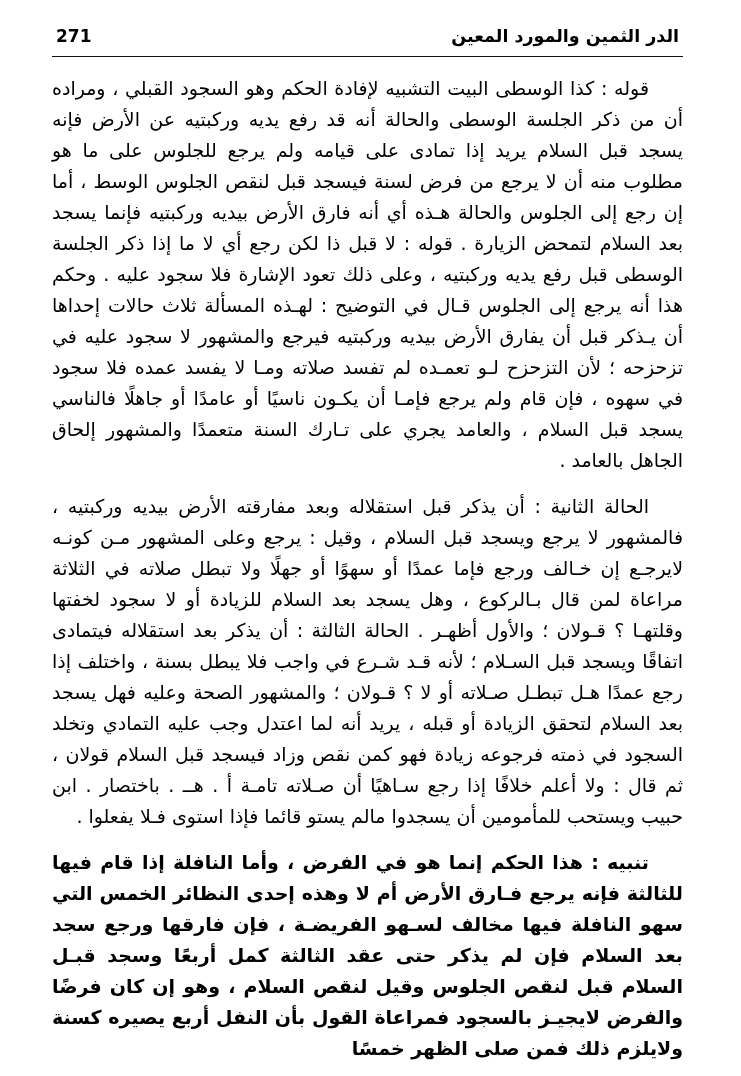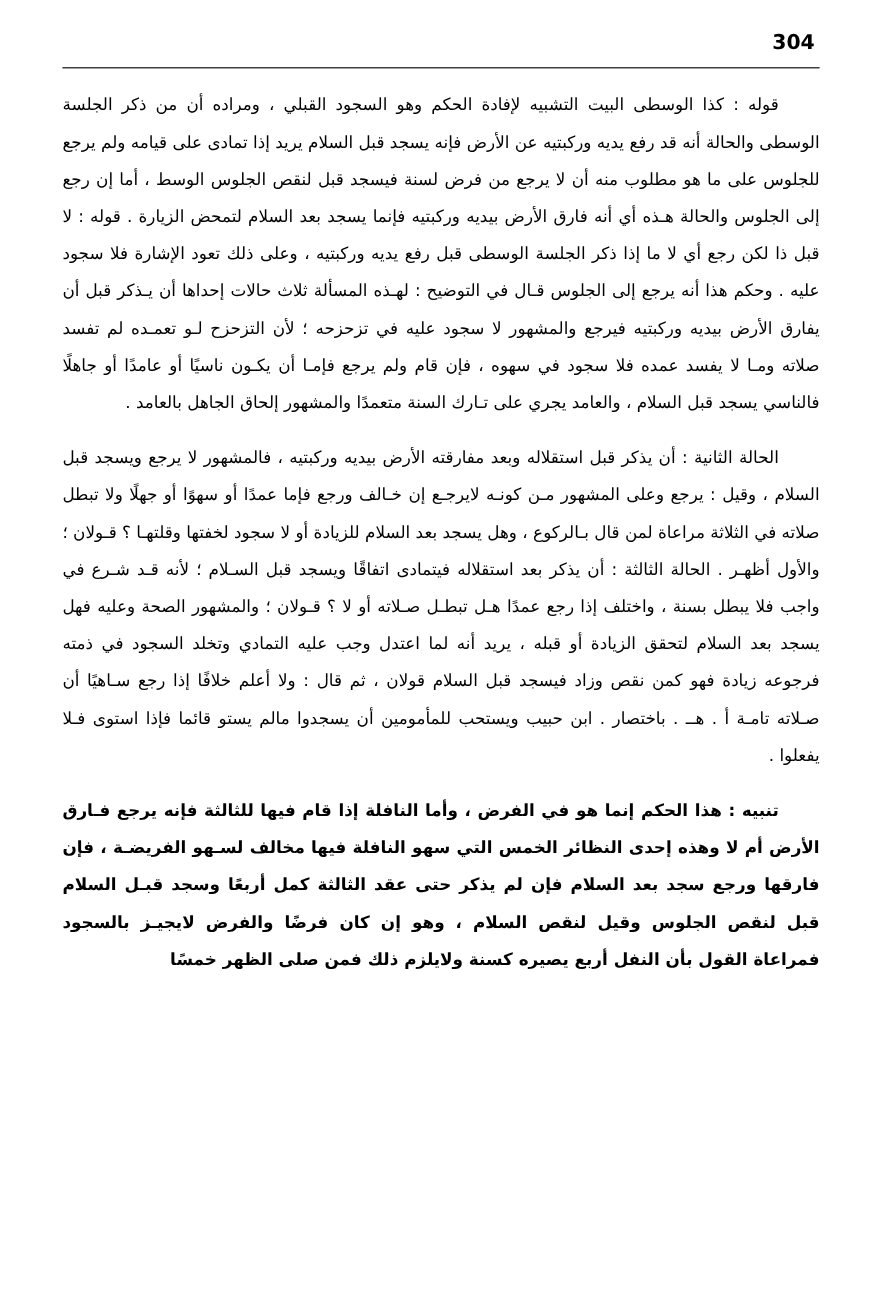--- a/index.html
+++ b/index.html
@@ -42,36 +42,37 @@
   }
   .header-rule {
     border: none;
     border-top: 1.4px solid #111;
     margin: 4px 0 16px 0;
   }
   .body-text {
     direction: rtl;
     text-align: justify;
     text-justify: inter-word;
-    font-size: 14px;
+    font-size: 19px;
     line-height: 31px;
   }
   .para {
     margin: 0 0 15px 0;
     text-indent: 34px;
   }
   .para:last-child { margin-bottom: 0; font-weight: bold; }
 </style>
 </head>
 <body>
 
 <div class="page">
 
   <div class="header">
-    <div class="header-page-number">304</div>
+    <div class="header-title">الدر الثمين والمورد المعين</div>
+    <div class="header-page-number">271</div>
   </div>
 
   <hr class="header-rule">
 
   <div class="body-text">
     <p class="para">قوله : كذا الوسطى البيت التشبيه لإفادة الحكم وهو السجود القبلي ، ومراده أن من ذكر الجلسة الوسطى والحالة أنه قد رفع يديه وركبتيه عن الأرض فإنه يسجد قبل السلام يريد إذا تمادى على قيامه ولم يرجع للجلوس على ما هو مطلوب منه أن لا يرجع من فرض لسنة فيسجد قبل لنقص الجلوس الوسط ، أما إن رجع إلى الجلوس والحالة هـذه أي أنه فارق الأرض بيديه وركبتيه فإنما يسجد بعد السلام لتمحض الزيارة . قوله : لا قبل ذا لكن رجع أي لا ما إذا ذكر الجلسة الوسطى قبل رفع يديه وركبتيه ، وعلى ذلك تعود الإشارة فلا سجود عليه . وحكم هذا أنه يرجع إلى الجلوس قـال في التوضيح : لهـذه المسألة ثلاث حالات إحداها أن يـذكر قبل أن يفارق الأرض بيديه وركبتيه فيرجع والمشهور لا سجود عليه في تزحزحه ؛ لأن التزحزح لـو تعمـده لم تفسد صلاته ومـا لا يفسد عمده فلا سجود في سهوه ، فإن قام ولم يرجع فإمـا أن يكـون ناسيًا أو عامدًا أو جاهلًا فالناسي يسجد قبل السلام ، والعامد يجري على تـارك السنة متعمدًا والمشهور إلحاق الجاهل بالعامد .</p>
     <p class="para">الحالة الثانية : أن يذكر قبل استقلاله وبعد مفارقته الأرض بيديه وركبتيه ، فالمشهور لا يرجع ويسجد قبل السلام ، وقيل : يرجع وعلى المشهور مـن كونـه لايرجـع إن خـالف ورجع فإما عمدًا أو سهوًا أو جهلًا ولا تبطل صلاته في الثلاثة مراعاة لمن قال بـالركوع ، وهل يسجد بعد السلام للزيادة أو لا سجود لخفتها وقلتهـا ؟ قـولان ؛ والأول أظهـر . الحالة الثالثة : أن يذكر بعد استقلاله فيتمادى اتفاقًا ويسجد قبل السـلام ؛ لأنه قـد شـرع في واجب فلا يبطل بسنة ، واختلف إذا رجع عمدًا هـل تبطـل صـلاته أو لا ؟ قـولان ؛ والمشهور الصحة وعليه فهل يسجد بعد السلام لتحقق الزيادة أو قبله ، يريد أنه لما اعتدل وجب عليه التمادي وتخلد السجود في ذمته فرجوعه زيادة فهو كمن نقص وزاد فيسجد قبل السلام قولان ، ثم قال : ولا أعلم خلافًا إذا رجع سـاهيًا أن صـلاته تامـة أ . هــ . باختصار . ابن حبيب ويستحب للمأمومين أن يسجدوا مالم يستو قائما فإذا استوى فـلا يفعلوا .</p>
     <p class="para">تنبيه : هذا الحكم إنما هو في الفرض ، وأما النافلة إذا قام فيها للثالثة فإنه يرجع فـارق الأرض أم لا وهذه إحدى النظائر الخمس التي سهو النافلة فيها مخالف لسـهو الفريضـة ، فإن فارقها ورجع سجد بعد السلام فإن لم يذكر حتى عقد الثالثة كمل أربعًا وسجد قبـل السلام قبل لنقص الجلوس وقيل لنقص السلام ، وهو إن كان فرضًا والفرض لايجيـز بالسجود فمراعاة القول بأن النفل أربع يصيره كسنة ولايلزم ذلك فمن صلى الظهر خمسًا</p>
   </div>
 

